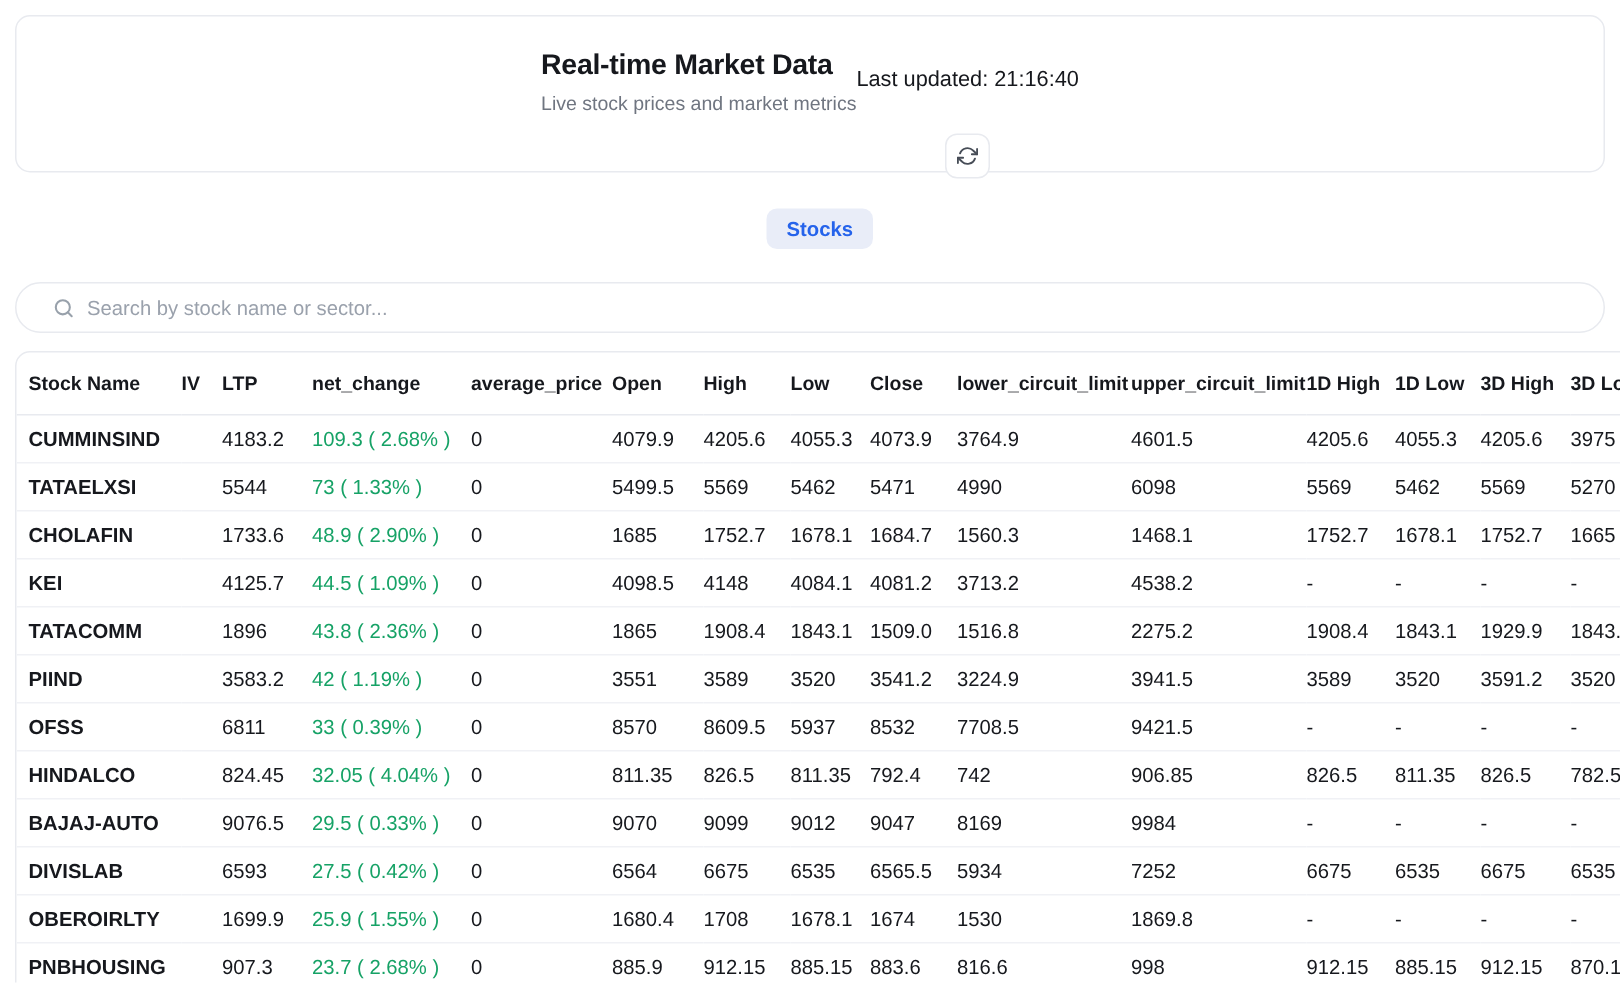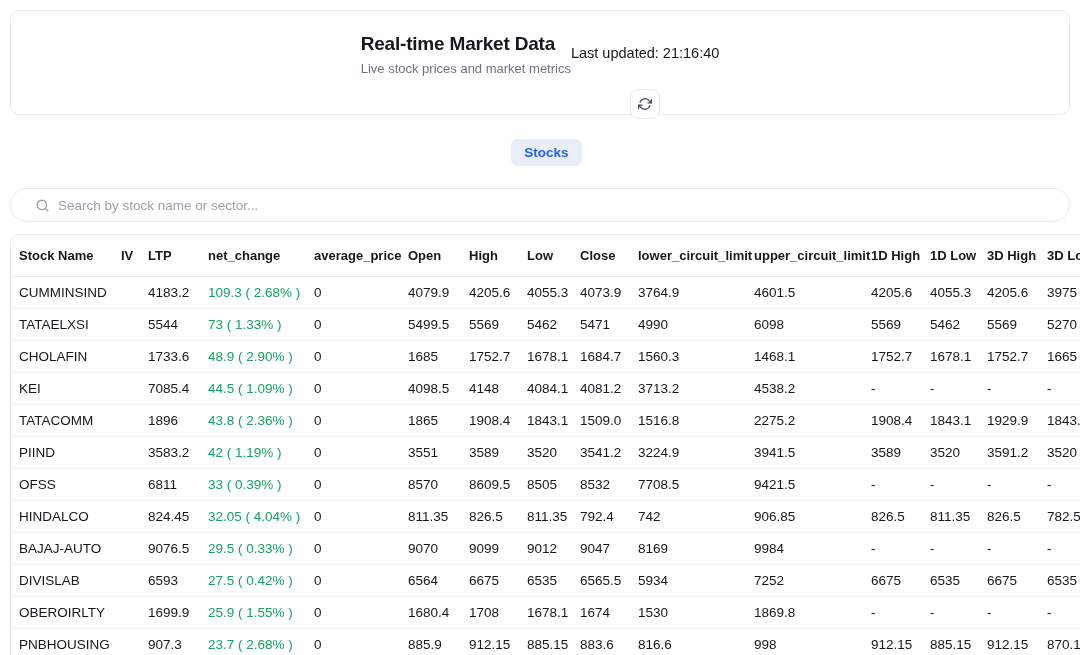--- a/index.html
+++ b/index.html
@@ -32,21 +32,21 @@
 
   
   .table-card { width:1108px; min-height:430px; border:1px solid var(--border,#e8eaef);
     border-radius:10px 10px 0 0; overflow:hidden; background:#fff; }
   table { border-collapse:collapse; table-layout:fixed; width:1106px; }
   th { font-size:13px; font-weight:700; text-align:left; padding:13px 6px 13px 0;
     border-bottom:1px solid var(--border,#e8eaef); white-space:nowrap; overflow:visible; color:var(--text-dark,#16181d); }
   td { font-size:13.5px; text-align:left; padding:8px 6px 8px 0; border-bottom:1px solid #f0f1f5;
     white-space:nowrap; overflow:visible; color:var(--text-dark,#16181d); }
   th:first-child, td:first-child { padding-left:8px; }
-  td.stock { font-weight:400; }
+  td.stock { font-weight:700; }
   td.positive { color:var(--positive,#16a266); }
 </style>
 </head>
 <body>
 
 <div class="page">
 
   <div class="header-card">
     <div>
       <div class="page-title">Real-time Market Data</div>
@@ -166,21 +166,21 @@
             <td>1560.3</td>
             <td>1468.1</td>
             <td>1752.7</td>
             <td>1678.1</td>
             <td>1752.7</td>
             <td>1665</td>
           </tr>
           <tr>
             <td class="stock">KEI</td>
             <td></td>
-            <td>7085.4</td>
+            <td>4125.7</td>
             <td class="positive">44.5 ( 1.09% )</td>
             <td>0</td>
             <td>4098.5</td>
             <td>4148</td>
             <td>4084.1</td>
             <td>4081.2</td>
             <td>3713.2</td>
             <td>4538.2</td>
             <td>-</td>
             <td>-</td>
@@ -222,21 +222,21 @@
             <td>3520</td>
           </tr>
           <tr>
             <td class="stock">OFSS</td>
             <td></td>
             <td>6811</td>
             <td class="positive">33 ( 0.39% )</td>
             <td>0</td>
             <td>8570</td>
             <td>8609.5</td>
-            <td>8505</td>
+            <td>5937</td>
             <td>8532</td>
             <td>7708.5</td>
             <td>9421.5</td>
             <td>-</td>
             <td>-</td>
             <td>-</td>
             <td>-</td>
           </tr>
           <tr>
             <td class="stock">HINDALCO</td>

